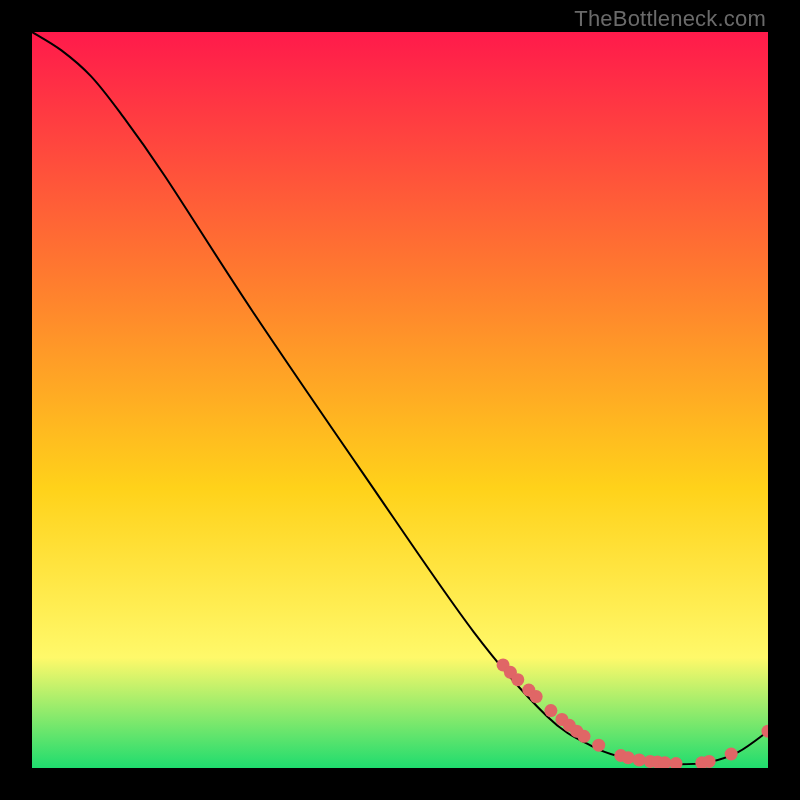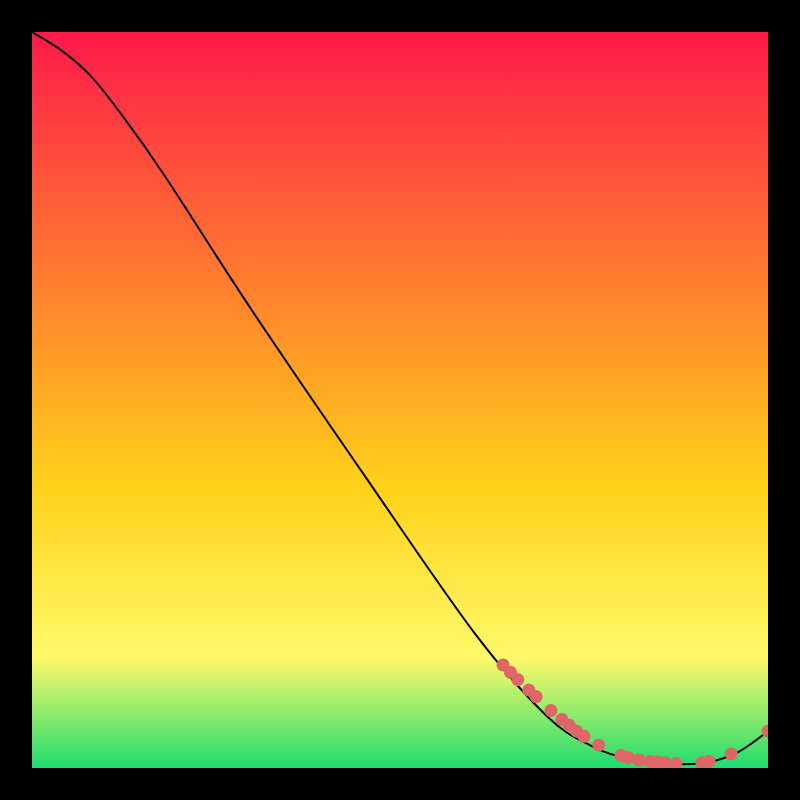--- a/index.html
+++ b/index.html
@@ -33,20 +33,21 @@
     font-weight: 400;
     letter-spacing: 0.2px;
     user-select: none;
   }
   svg { display: block; }
 </style>
 </head>
 <body>
 
 <div class="stage">
+  <div class="watermark">TheBottleneck.com</div>
 
   <div class="plot">
     <svg id="chart-svg" width="736" height="736" viewBox="0 0 736 736">
       <defs>
         <linearGradient id="bg-grad" x1="0" y1="0" x2="0" y2="1">
           <stop id="g0" offset="0%" stop-color="#ff1a4b"></stop>
           <stop id="g1" offset="33%" stop-color="#ff7a2f"></stop>
           <stop id="g2" offset="62%" stop-color="#ffd21a"></stop>
           <stop id="g3" offset="85%" stop-color="#fff96a"></stop>
           <stop id="g4" offset="100%" stop-color="#1fdc6e"></stop>

